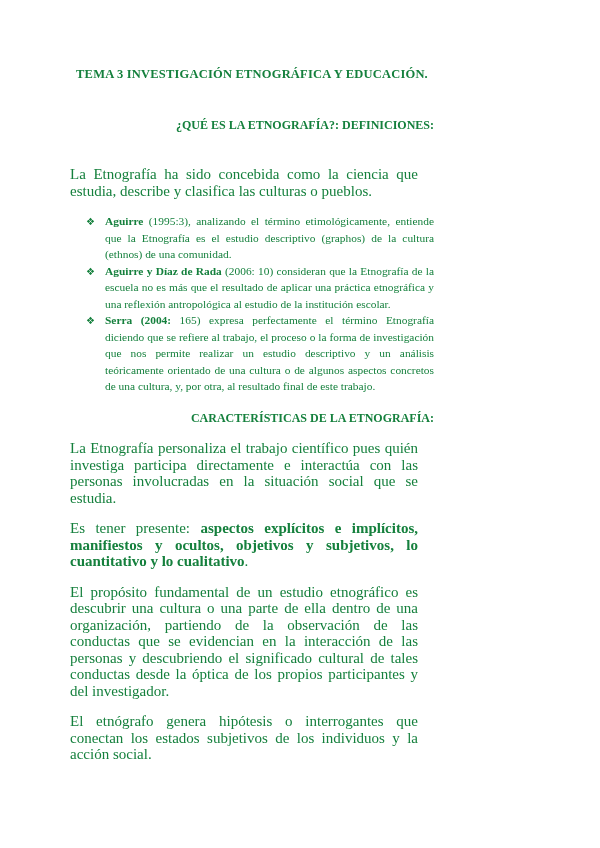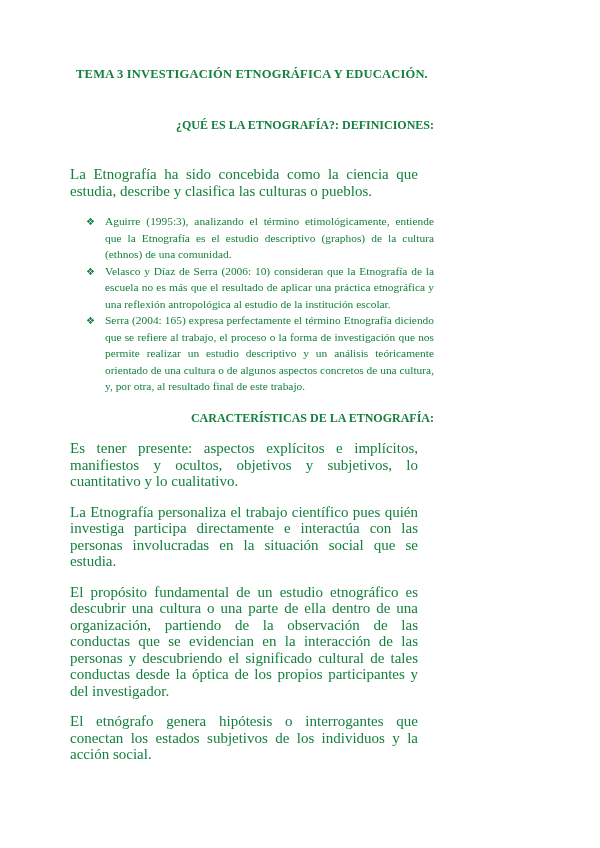--- a/index.html
+++ b/index.html
@@ -53,55 +53,55 @@
     text-align: justify;
   }
   .bullet-item .marker {
     position: absolute;
     left: 16px;
     top: 1px;
     font-size: 10px;
     line-height: 16.5px;
   }
   .b {
-    font-weight: normal;
+    font-weight: bold;
   }
 </style>
 </head>
 <body>
 
 <div class="page">
 
   <div class="doc-title">TEMA 3 INVESTIGACIÓN ETNOGRÁFICA Y EDUCACIÓN.</div>
 
   <div class="section-heading">¿QUÉ ES LA ETNOGRAFÍA?: DEFINICIONES:</div>
 
   <p class="para">La Etnografía ha sido concebida como la ciencia que estudia, describe y clasifica las culturas o pueblos.</p>
 
   <div class="bullet-list">
 
     <div class="bullet-item">
       <span class="marker">❖</span><span class="b">Aguirre</span><span> (1995:3), analizando el término etimológicamente, entiende que la Etnografía es el estudio descriptivo (graphos) de la cultura (ethnos) de una comunidad.</span>
     </div>
 
     <div class="bullet-item">
-      <span class="marker">❖</span><span class="b">Velasco y Díaz de Serra</span><span> (2006: 10) consideran que la Etnografía de la escuela no es más que el resultado de aplicar una práctica etnográfica y una reflexión antropológica al estudio de la institución escolar.</span>
+      <span class="marker">❖</span><span class="b">Aguirre y Díaz de Rada</span><span> (2006: 10) consideran que la Etnografía de la escuela no es más que el resultado de aplicar una práctica etnográfica y una reflexión antropológica al estudio de la institución escolar.</span>
     </div>
 
     <div class="bullet-item">
       <span class="marker">❖</span><span class="b">Serra (2004:</span><span> 165) expresa perfectamente el término Etnografía diciendo que se refiere al trabajo, el proceso o la forma de investigación que nos permite realizar un estudio descriptivo y un análisis teóricamente orientado de una cultura o de algunos aspectos concretos de una cultura, y, por otra, al resultado final de este trabajo.</span>
     </div>
 
   </div>
 
   <div class="section-heading tight">CARACTERÍSTICAS DE LA ETNOGRAFÍA:</div>
 
 
+  <p class="para">La Etnografía personaliza el trabajo científico pues quién investiga participa directamente e interactúa con las personas involucradas en la situación social que se estudia.</p>
+
   <p class="para"><span>Es tener presente: </span><span class="b">aspectos explícitos e implícitos, manifiestos y ocultos, objetivos y subjetivos, lo cuantitativo y lo cualitativo</span><span>.</span></p>
-
-  <p class="para">La Etnografía personaliza el trabajo científico pues quién investiga participa directamente e interactúa con las personas involucradas en la situación social que se estudia.</p>
 
   <p class="para">El propósito fundamental de un estudio etnográfico es descubrir una cultura o una parte de ella dentro de una organización, partiendo de la observación de las conductas que se evidencian en la interacción de las personas y descubriendo el significado cultural de tales conductas desde la óptica de los propios participantes y del investigador.</p>
 
   <p class="para">El etnógrafo genera hipótesis o interrogantes que conectan los estados subjetivos de los individuos y la acción social.</p>
 
 
 </div>
 
 </body></html>

